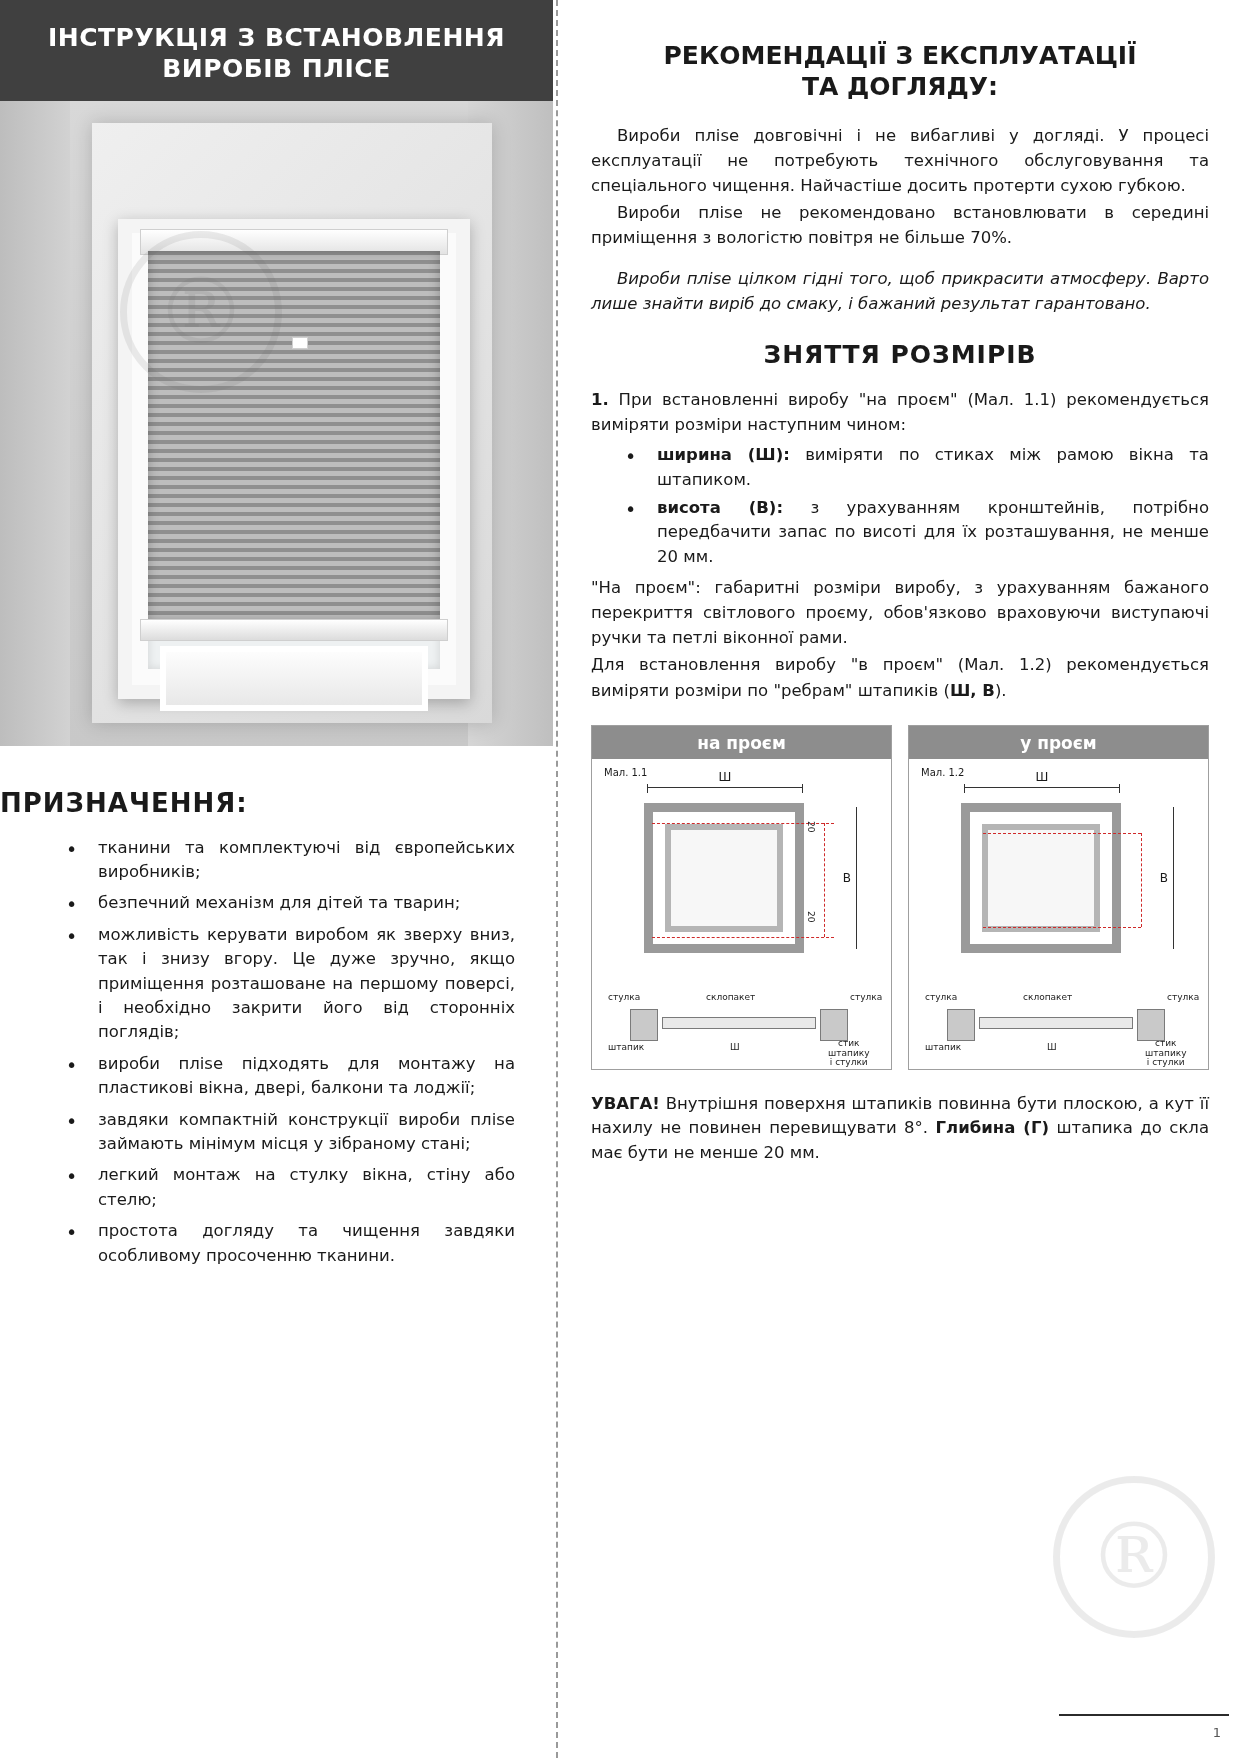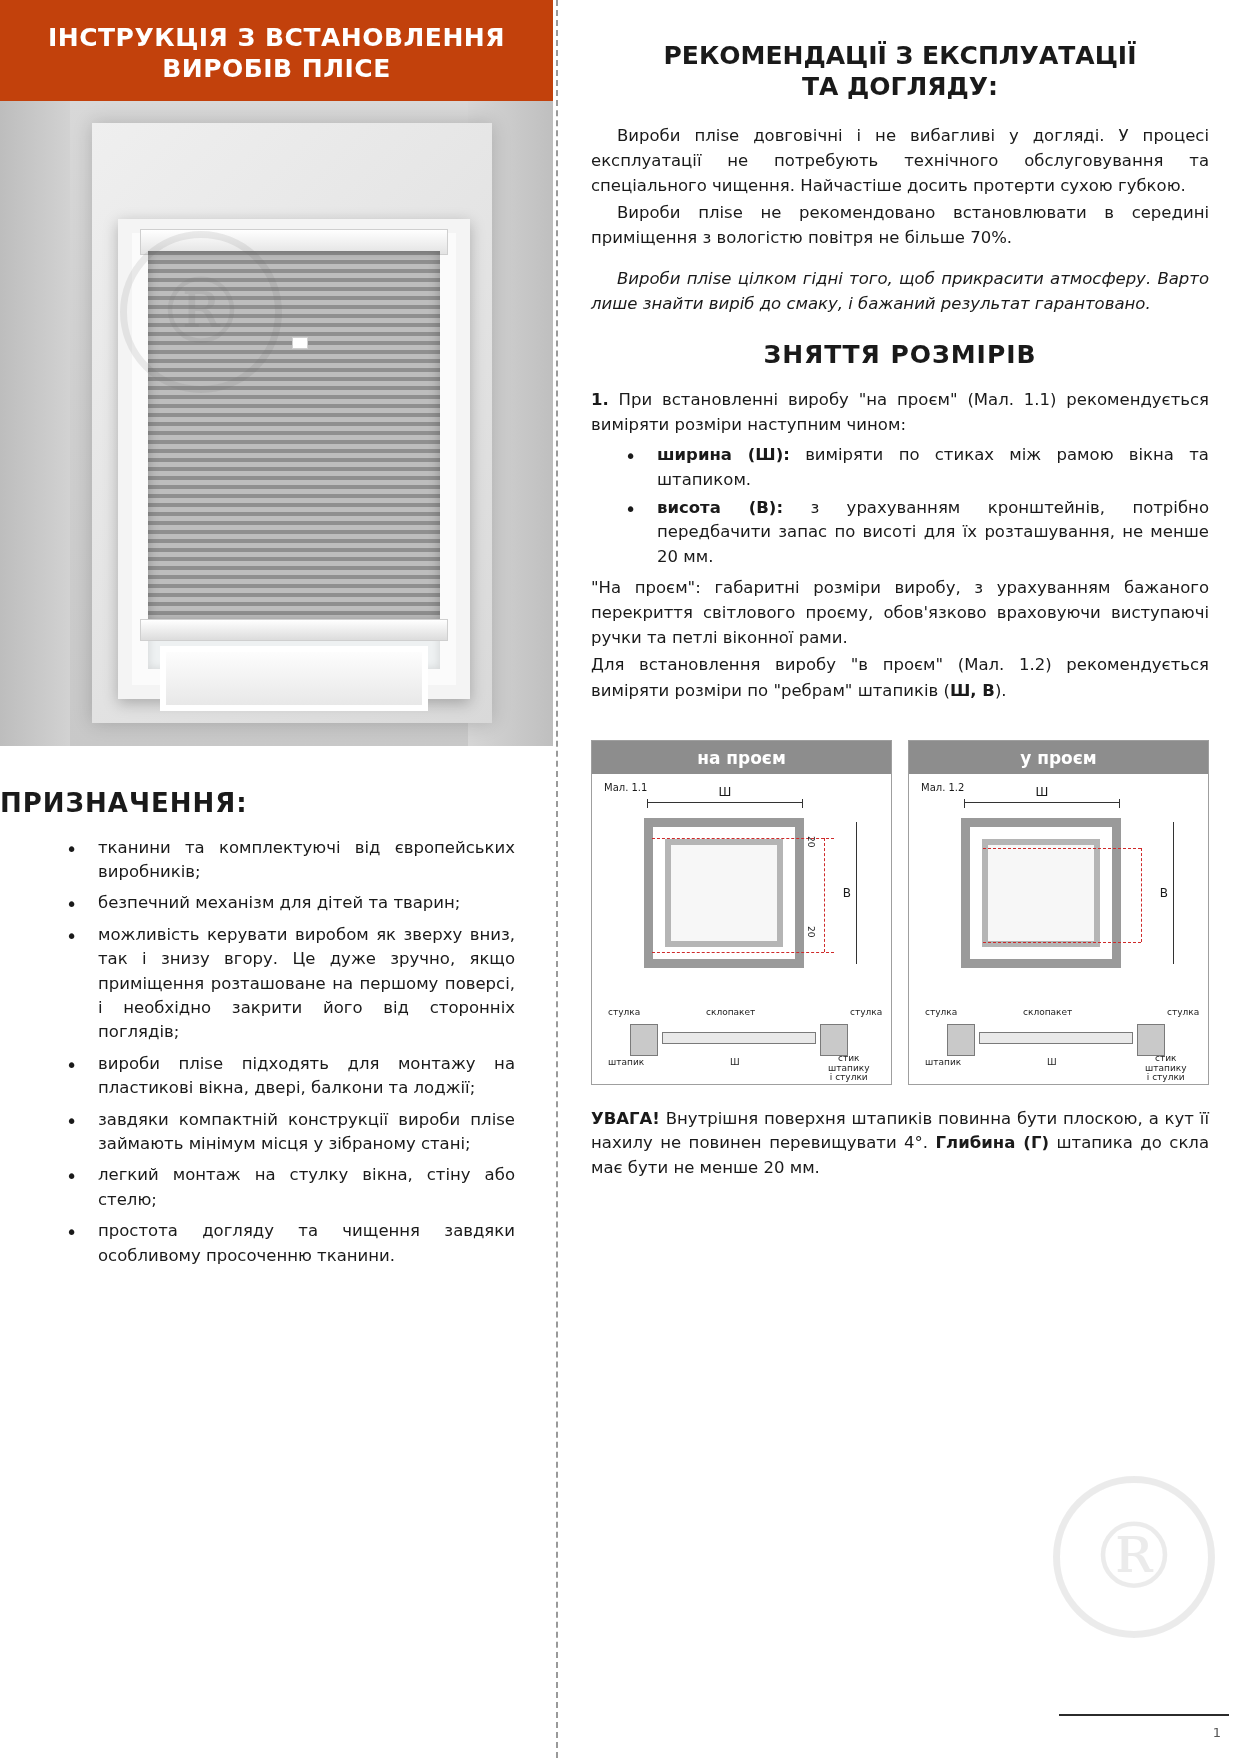--- a/index.html
+++ b/index.html
@@ -19,21 +19,21 @@
     position: absolute;
     inset: 0;
     display: flex;
   }
   
   .left-col {
     width: 553px;
     position: relative;
   }
   .title-banner {
-    background: #c2410c;
+    background: #404040;
     color: #ffffff;
     text-align: center;
     padding: 22px 10px 16px 10px;
     font-size: 25px;
     font-weight: bold;
     letter-spacing: 0.5px;
     line-height: 1.25;
     min-height: 80px;
     box-sizing: border-box;
   }
@@ -246,21 +246,20 @@
   .diagrams {
     display: flex;
     gap: 16px;
     margin-top: 22px;
   }
   .diagram-panel {
     width: 301px;
     border: 1px solid #9f9f9f;
     box-sizing: border-box;
     background: #ffffff;
-    margin-top: 15px;
   }
   .diagram-head {
     background: #8d8d8d;
     color: #ffffff;
     text-align: center;
     font-size: 17px;
     font-weight: bold;
     padding: 7px 0 6px 0;
   }
   .diagram-body {
@@ -528,21 +527,21 @@
             <div class="sec-label" style="left:128px; top:40px;">Ш</div>
             <div class="sec-label" style="left:226px; top:36px; white-space:pre;">стик
 штапику
 і стулки</div>
           </div>
         </div>
       </div>
     </div>
 
     <div class="warn-block">
-      <b>УВАГА!</b><span> Внутрішня поверхня штапиків повинна бути плоскою, а кут її нахилу не повинен перевищувати 4°. </span><b>Глибина (Г)</b><span> штапика до скла має бути не менше 20 мм.</span>
+      <b>УВАГА!</b><span> Внутрішня поверхня штапиків повинна бути плоскою, а кут її нахилу не повинен перевищувати 8°. </span><b>Глибина (Г)</b><span> штапика до скла має бути не менше 20 мм.</span>
     </div>
 
     <div class="watermark wm-bottom">
       <div class="wm-circle">®</div>
     </div>
 
     <div class="footer-rule"></div>
     <div class="page-number">1</div>
   </div>
 </div>

